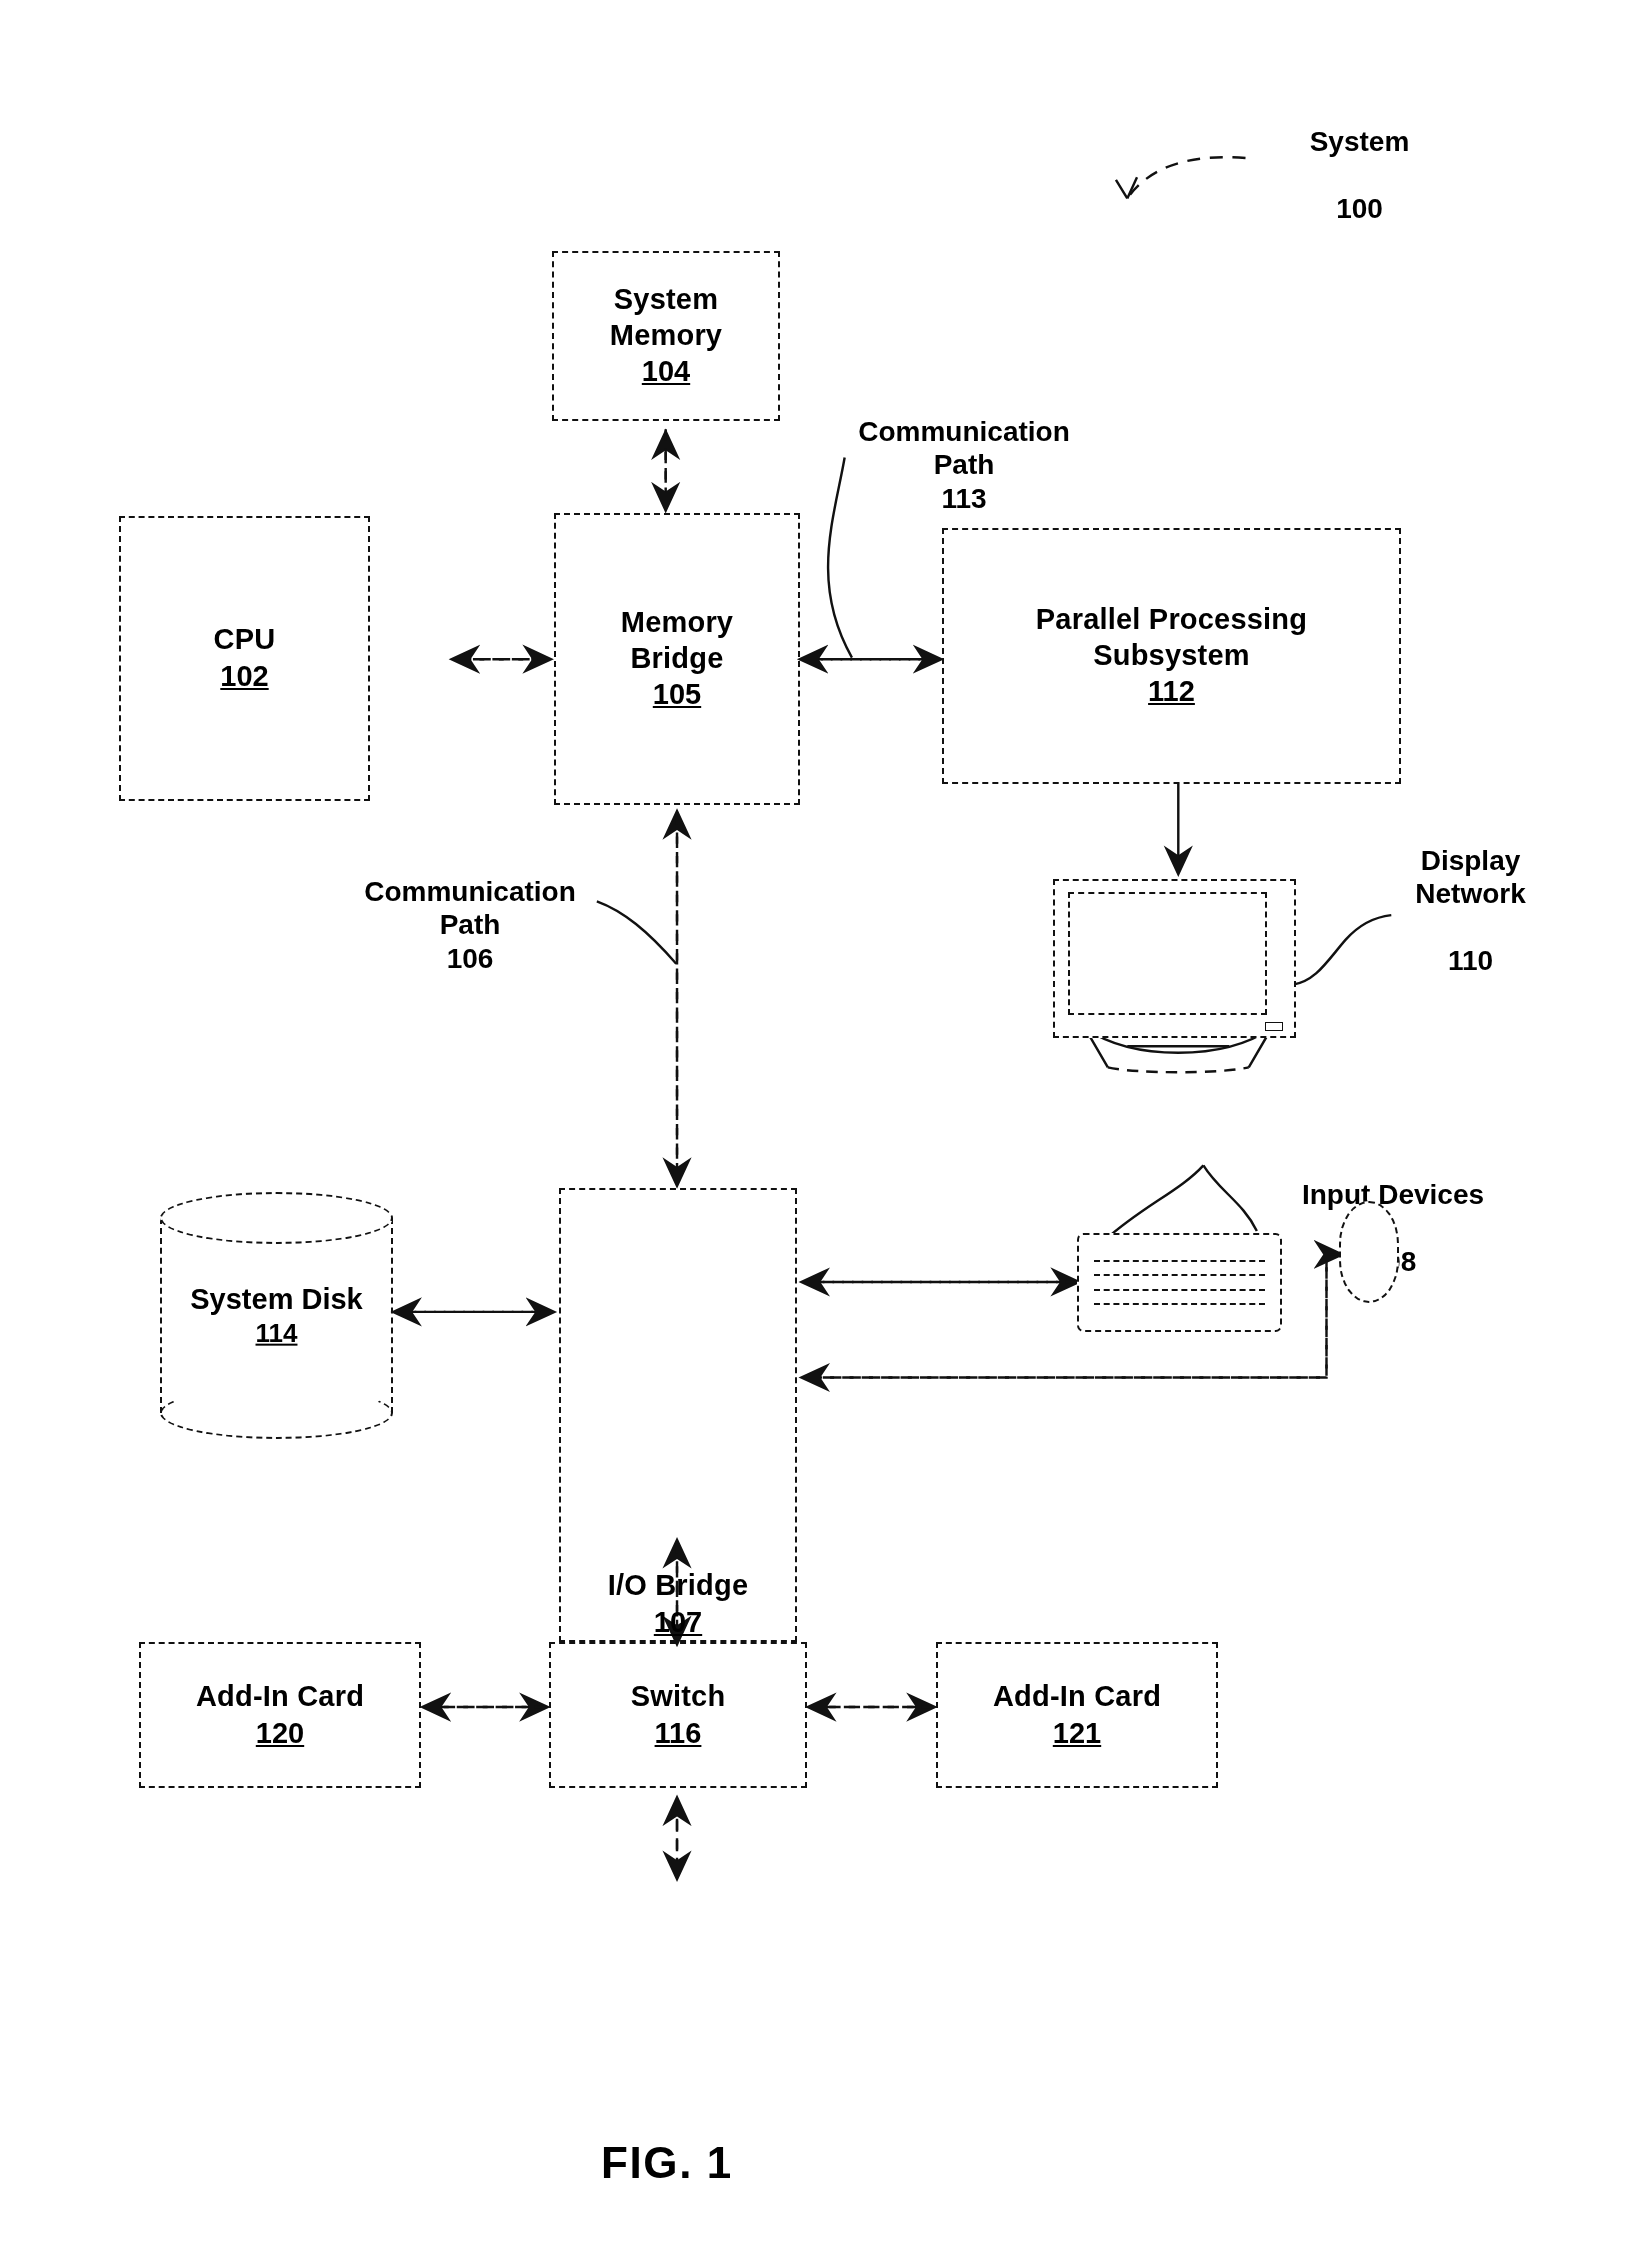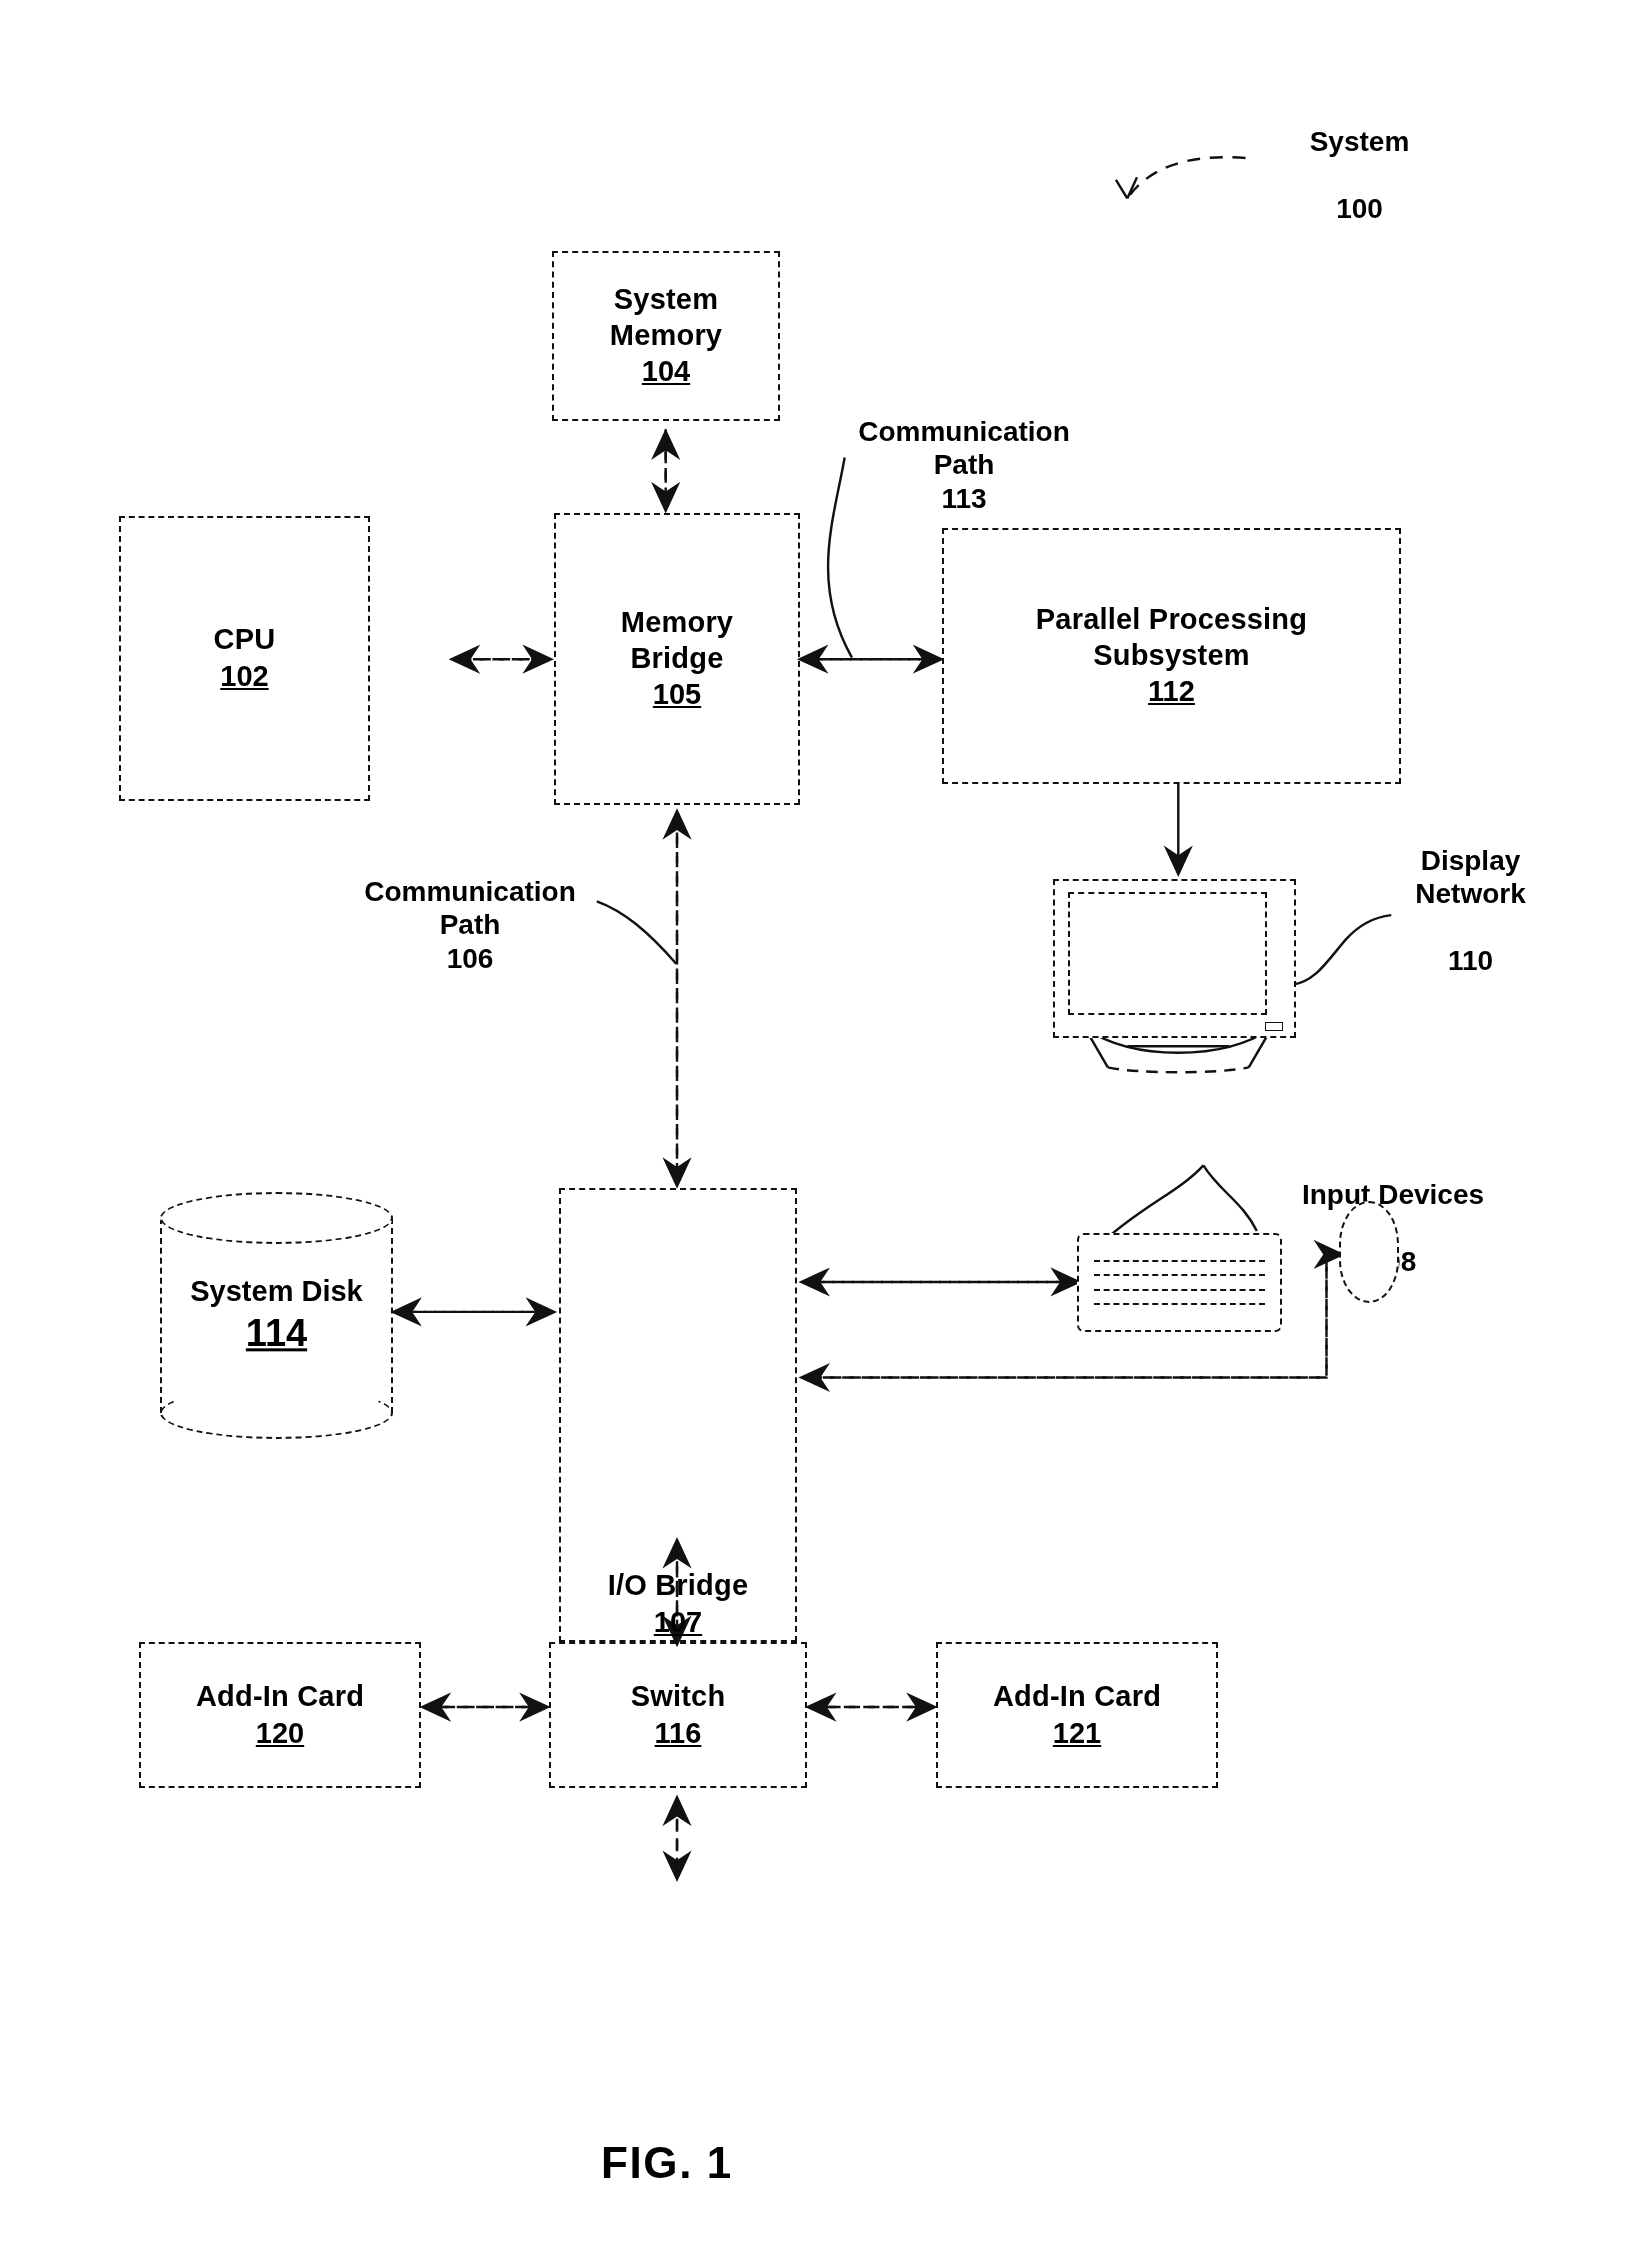--- a/index.html
+++ b/index.html
@@ -90,21 +90,21 @@
   .cyl .lbl {
     position: absolute;
     left: 0; right: 0;
     top: 50%;
     transform: translateY(-50%);
     text-align: center;
     line-height: 1.22;
   }
   .cyl .lbl .ttl { display:block; font-size: 29px; font-weight: bold; }
   .cyl .lbl .num {
-    display:inline-block; font-size: 38px; font-weight: bold;
+    display:inline-block; font-size: 26px; font-weight: bold;
     text-decoration: underline; text-underline-offset: 2.4px; margin-top: 1.6px;
   }
 
   
   .monitor { position: absolute; }
   .monitor .case {
     position: absolute; left: 0; top: 0; right: 0; height: 159px;
     border: 2.4px dashed #111; box-sizing: border-box; background: #fff;
   }
   .monitor .screen {

